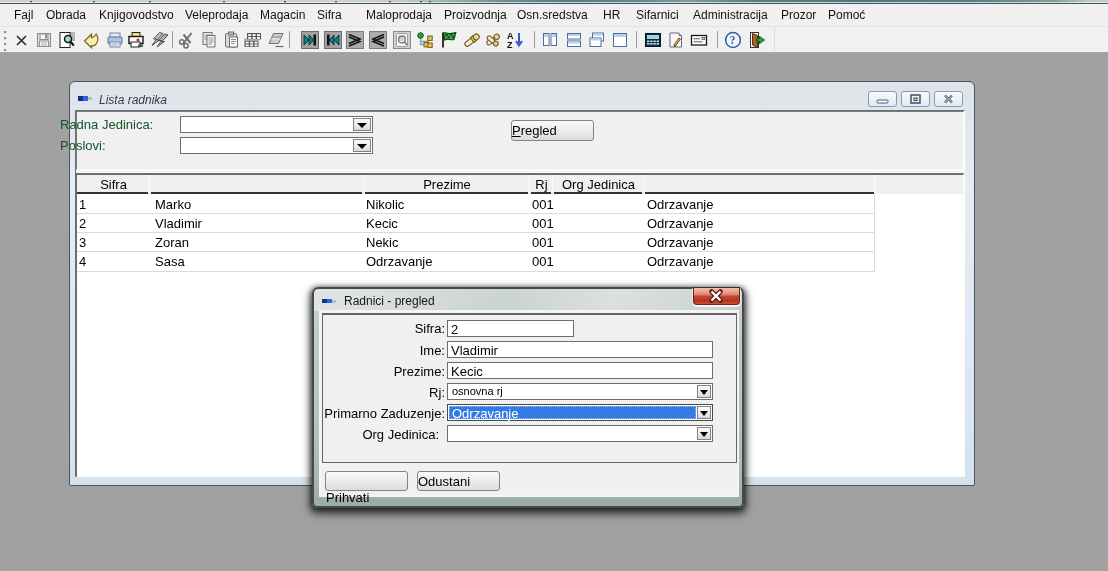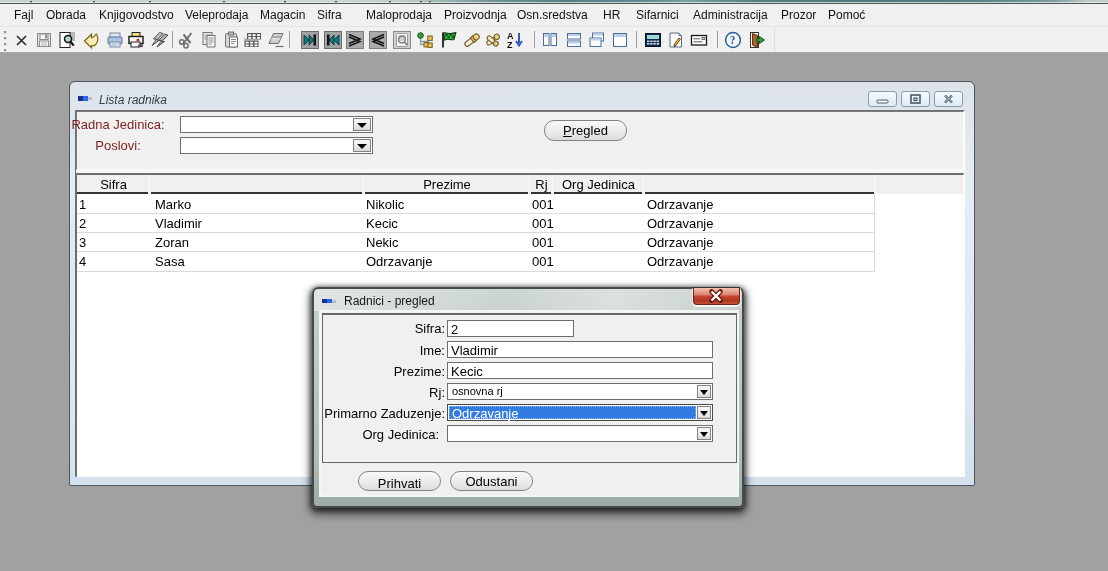--- a/index.html
+++ b/index.html
@@ -28,31 +28,31 @@
     box-shadow:0 0 0 0 transparent;}
   #mwIcon{position:absolute;left:8px;top:14px;width:15px;height:5px;}
   #mwText{position:absolute;left:29px;top:11px;font-size:12px;color:#35404c;font-style:italic;}
   .wbtn{position:absolute;top:9px;width:27px;height:14px;border:1px solid #879cb1;border-radius:3px;
     background:linear-gradient(180deg,#f6fafd,#dfeaf4);}
   #mwContent{position:absolute;left:5px;top:28px;right:9px;bottom:8px;background:#f3f7fa;
     border:1px solid;border-color:#6f6f6f #fdfdfd #fdfdfd #6f6f6f;}
   
   #formPanel{left:76px;top:111px;width:888px;height:59px;background:#f0f0f0;box-sizing:border-box;
     border:1px solid;border-color:#7a7a7a #fdfdfd #fdfdfd #7a7a7a;}
-  .flabel{position:absolute;font-size:13px;color:#7f1d1d;text-align:center;}
+  .flabel{position:absolute;font-size:13px;color:#14532d;text-align:left;}
   .combo{position:absolute;background:#fff;border:1px solid #6d6d6d;box-sizing:border-box;}
   .cbtn{position:absolute;right:1px;top:1px;bottom:1px;width:18px;
     background:linear-gradient(180deg,#f7f7f7 0%,#ececec 55%,#d8d8d8 100%);border:1px solid #828282;box-sizing:border-box;}
   .cbtn:after{content:"";position:absolute;left:50%;top:50%;margin-left:-5px;margin-top:-2px;
     border-left:5px solid transparent;border-right:5px solid transparent;border-top:5px solid #000;}
   .cbtn.sm{width:14px;}
   .cbtn.sm:after{margin-left:-4px;border-left:4px solid transparent;border-right:4px solid transparent;border-top:5px solid #000;}
-  .btn{position:absolute;border:1px solid #838383;border-radius:10px;box-sizing:border-box;
+  .btn{position:absolute;border:1px solid #838383;border-radius:3px;box-sizing:border-box;
     background:linear-gradient(180deg,#f9f9f9 0%,#ebebeb 55%,#dcdcdc 100%);
-    font-size:13px;color:#000;text-align:center;margin-left:33px;}
+    font-size:13px;color:#000;}
   
   #tablePanel{left:76px;top:173px;width:888px;height:304px;background:#fff;
      border-top:2px solid #6e6e6e;border-left:1px solid #6a6a6a;border-right:1px solid #fbfbfb;box-sizing:border-box;}
   #thead{position:absolute;left:77px;top:175px;width:886px;height:19px;background:#f0f0f0;}
   .hcell{position:absolute;top:2px;font-size:13px;color:#000;text-align:center;}
   .hline{position:absolute;top:17px;height:2px;background:#333;}
   .hvline{position:absolute;top:0;width:1px;height:17px;background:#fbfbfb;}
   .rowline{position:absolute;left:77px;width:798px;height:1px;background:#dadada;}
   .cell{position:absolute;font-size:13px;color:#000;white-space:pre;}
   
@@ -442,15 +442,15 @@
       <span class="cbtn sm"></span>
     </div>
   <div class="combo" style="left:447px;top:404px;width:266px;height:17px;border-color:#4a4a4a">
       <span style="position:absolute;left:1px;top:1px;right:16px;bottom:1px;background:#317be2;outline:1px dotted rgba(240,246,255,0.55);outline-offset:-1px"></span>
       <span style="position:absolute;left:4px;top:1px;font-size:13px;color:#fff">Odrzavanje</span>
       <span class="cbtn sm"></span>
     </div>
   <div class="combo" style="left:447px;top:425px;width:266px;height:17px">
       <span class="cbtn sm"></span>
     </div>
-  <div class="btn" style="left:325px;top:471px;width:83px;height:20px;padding-top:4px">Prihvati</div>
+  <div class="btn" style="left:325px;top:471px;width:83px;height:20px;padding-top:18px">Prihvati</div>
   <div class="btn" style="left:417px;top:471px;width:83px;height:20px;padding-top:2px">Odustani</div>
 </div>
 
 </body></html>

